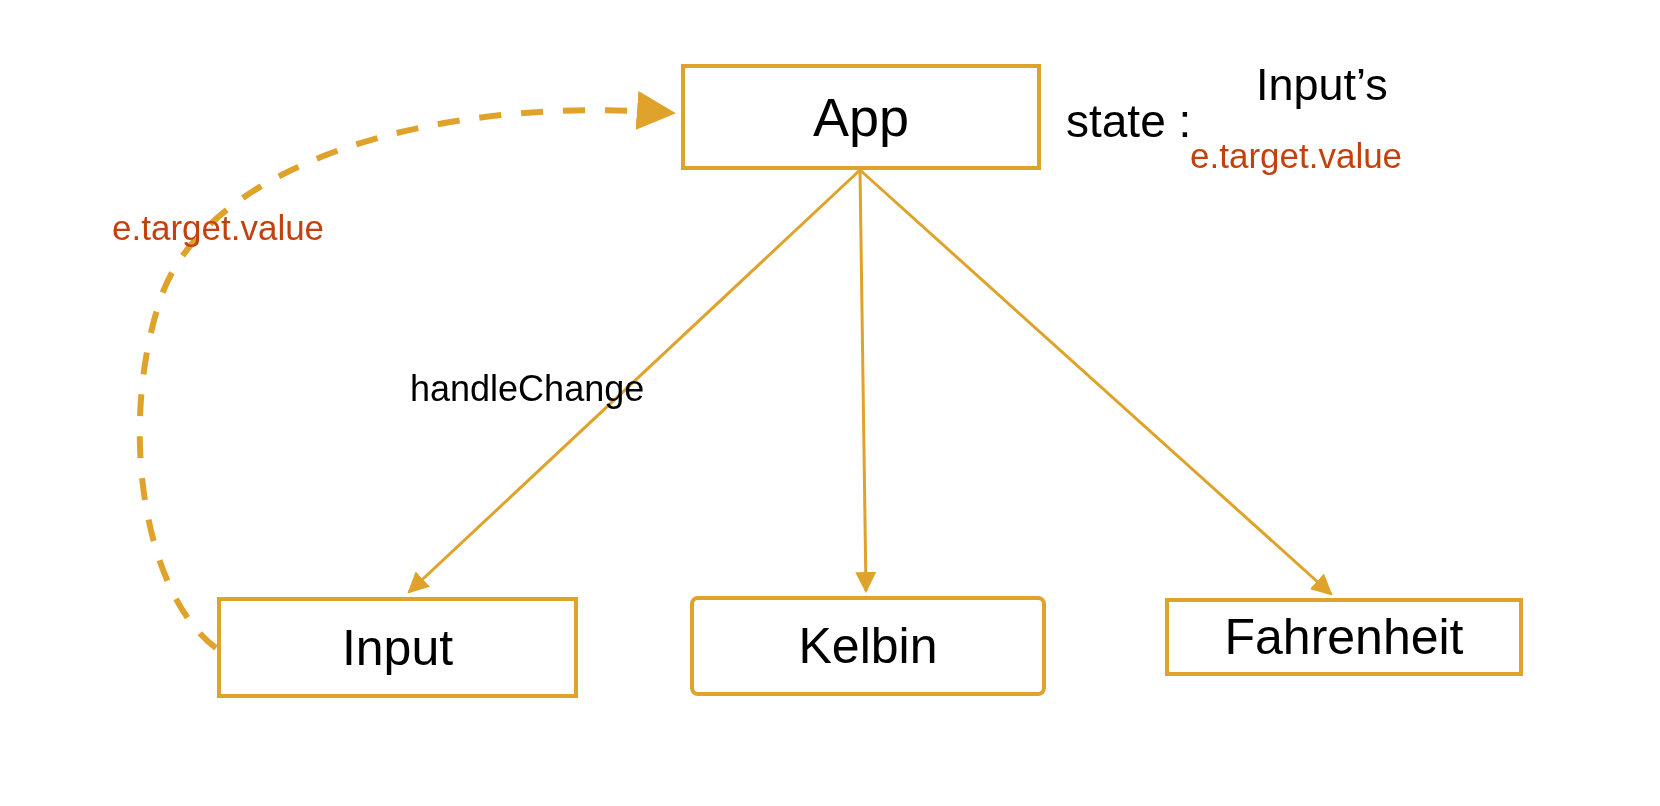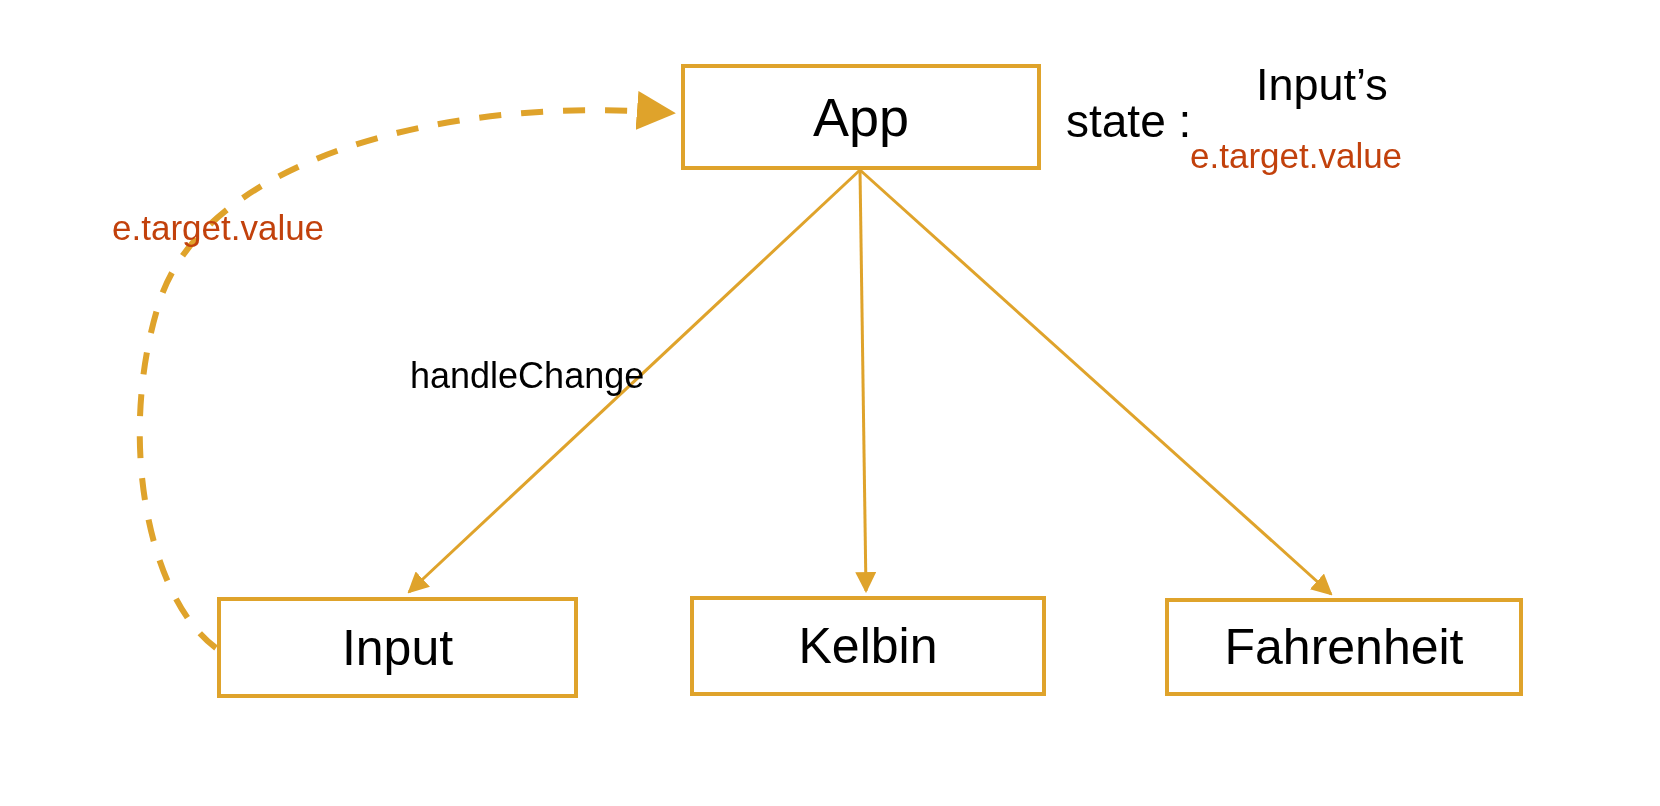--- a/index.html
+++ b/index.html
@@ -37,43 +37,43 @@
   }
   .node-label {
     color: #000000;
     font-family: "Liberation Sans", sans-serif;
     font-weight: 400;
     letter-spacing: 0px;
     white-space: nowrap;
   }
   .node-app   { left: 681px; top: 64px;  width: 360px; height: 106px; justify-content: center; }
   .node-input { left: 217px; top: 597px; width: 361px; height: 101px; }
-  .node-kelbin{ left: 690px; top: 596px; width: 356px; height: 100px; }
-  .node-fahr  { left: 1165px;top: 598px; width: 358px; height: 98px; }
+  .node-kelbin{ left: 690px; top: 596px; width: 356px; height: 100px; border-radius: 8px; }
+  .node-fahr  { left: 1165px;top: 598px; width: 358px; height: 78px; }
 
   .node-app .node-label    { font-size: 54px; }
   .node-input .node-label  { font-size: 50px; }
   .node-kelbin .node-label { font-size: 50px; }
   .node-fahr .node-label   { font-size: 50px; }
 
   .free-text {
     position: absolute;
     white-space: nowrap;
     font-family: "Liberation Sans", sans-serif;
     line-height: 1;
   }
   .txt-black  { color: #000000; }
   .txt-orange { color: #c2410c; }
 
   .lbl-state        { left: 1066px; top: 98px;  font-size: 46px; }
   .lbl-inputs       { left: 1256px; top: 62px;  font-size: 45px; }
   .lbl-etv-right    { left: 1190px; top: 138px; font-size: 35px; }
   .lbl-etv-left     { left: 112px;  top: 210px; font-size: 35px; }
   .lbl-byhandle     { left: 92px;   top: 272px; font-size: 32px; }
-  .lbl-handlechange { left: 410px;  top: 358px; font-size: 36px; }
+  .lbl-handlechange { left: 410px;  top: 371px; font-size: 36px; }
 </style>
 </head>
 <body>
 
 <div id="canvas">
 
   <svg class="layer" viewBox="0 0 1660 806" xmlns="http://www.w3.org/2000/svg">
     <defs>
       <marker id="arrow-solid" viewBox="0 0 10 10" refX="9" refY="5" markerWidth="7" markerHeight="7" orient="auto-start-reverse">
         <path d="M 0 0 L 10 5 L 0 10 z" fill="#dfa32b"></path>

